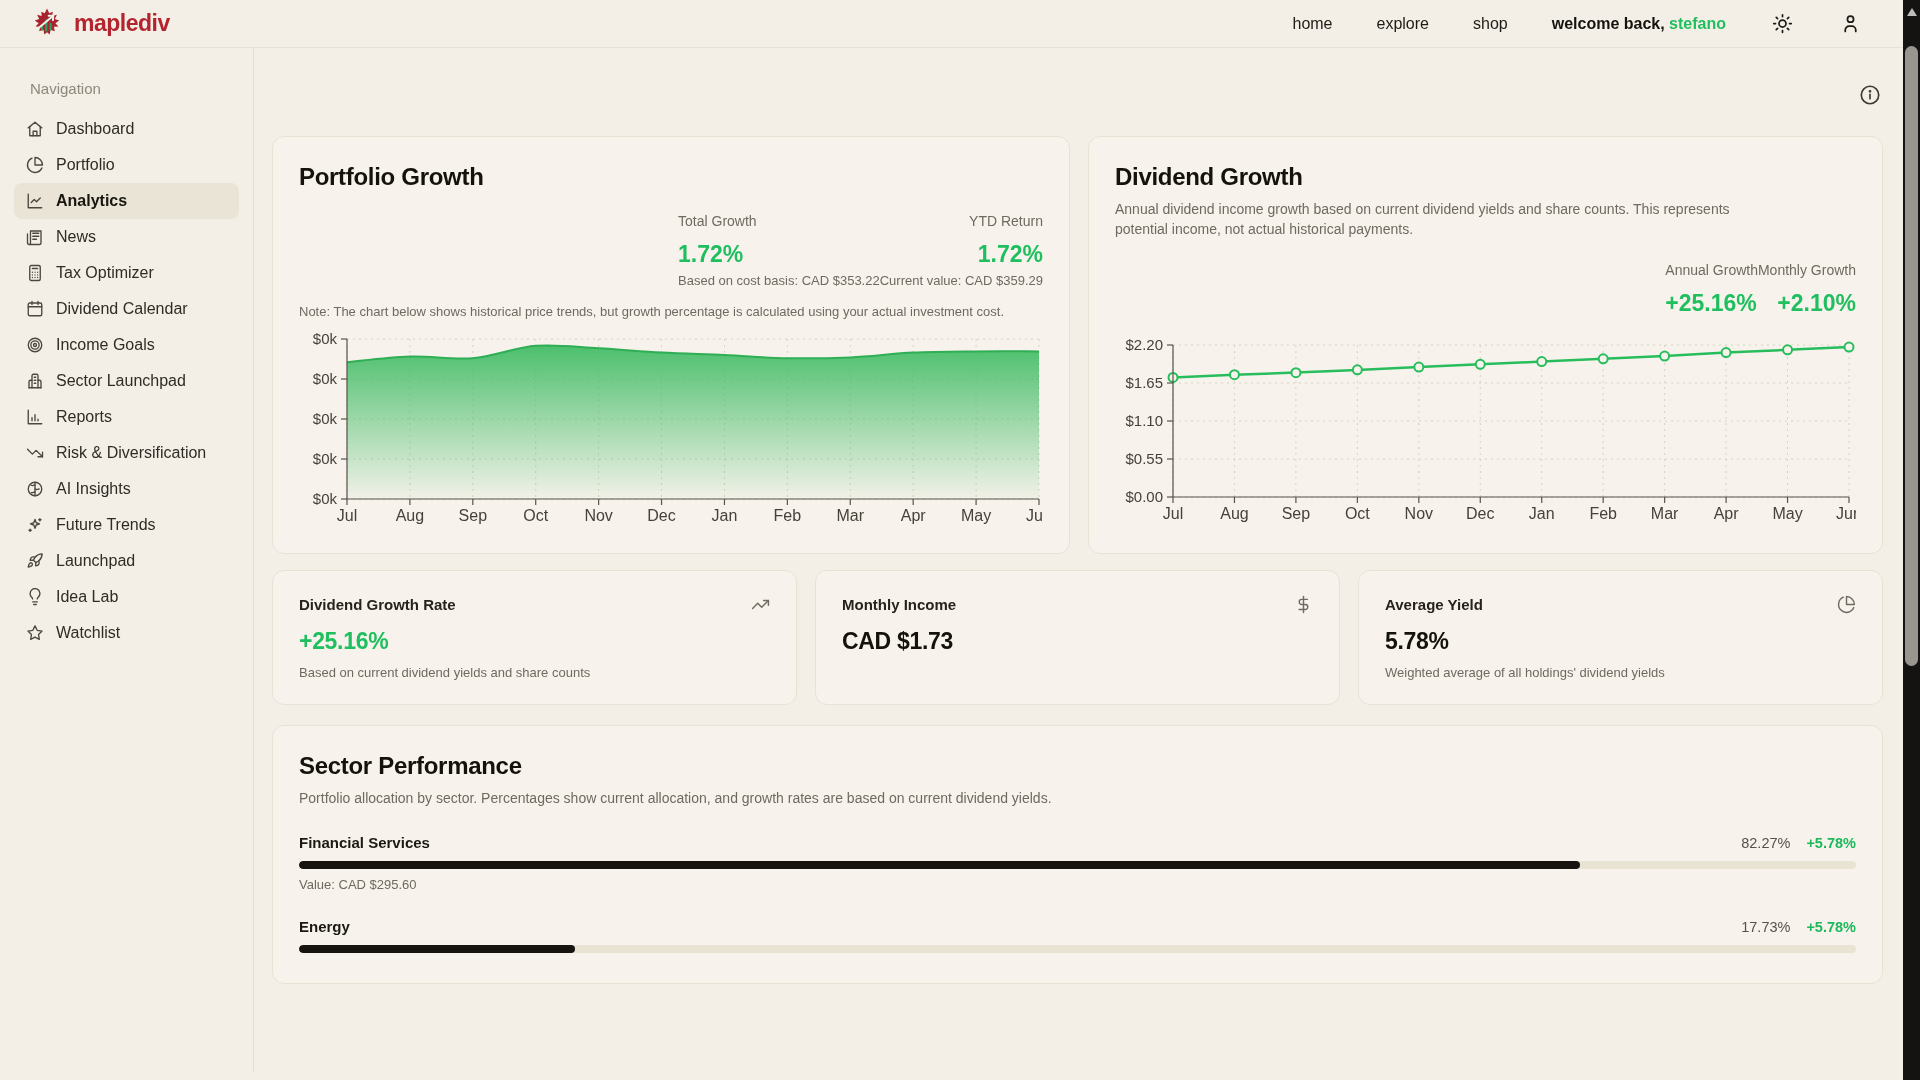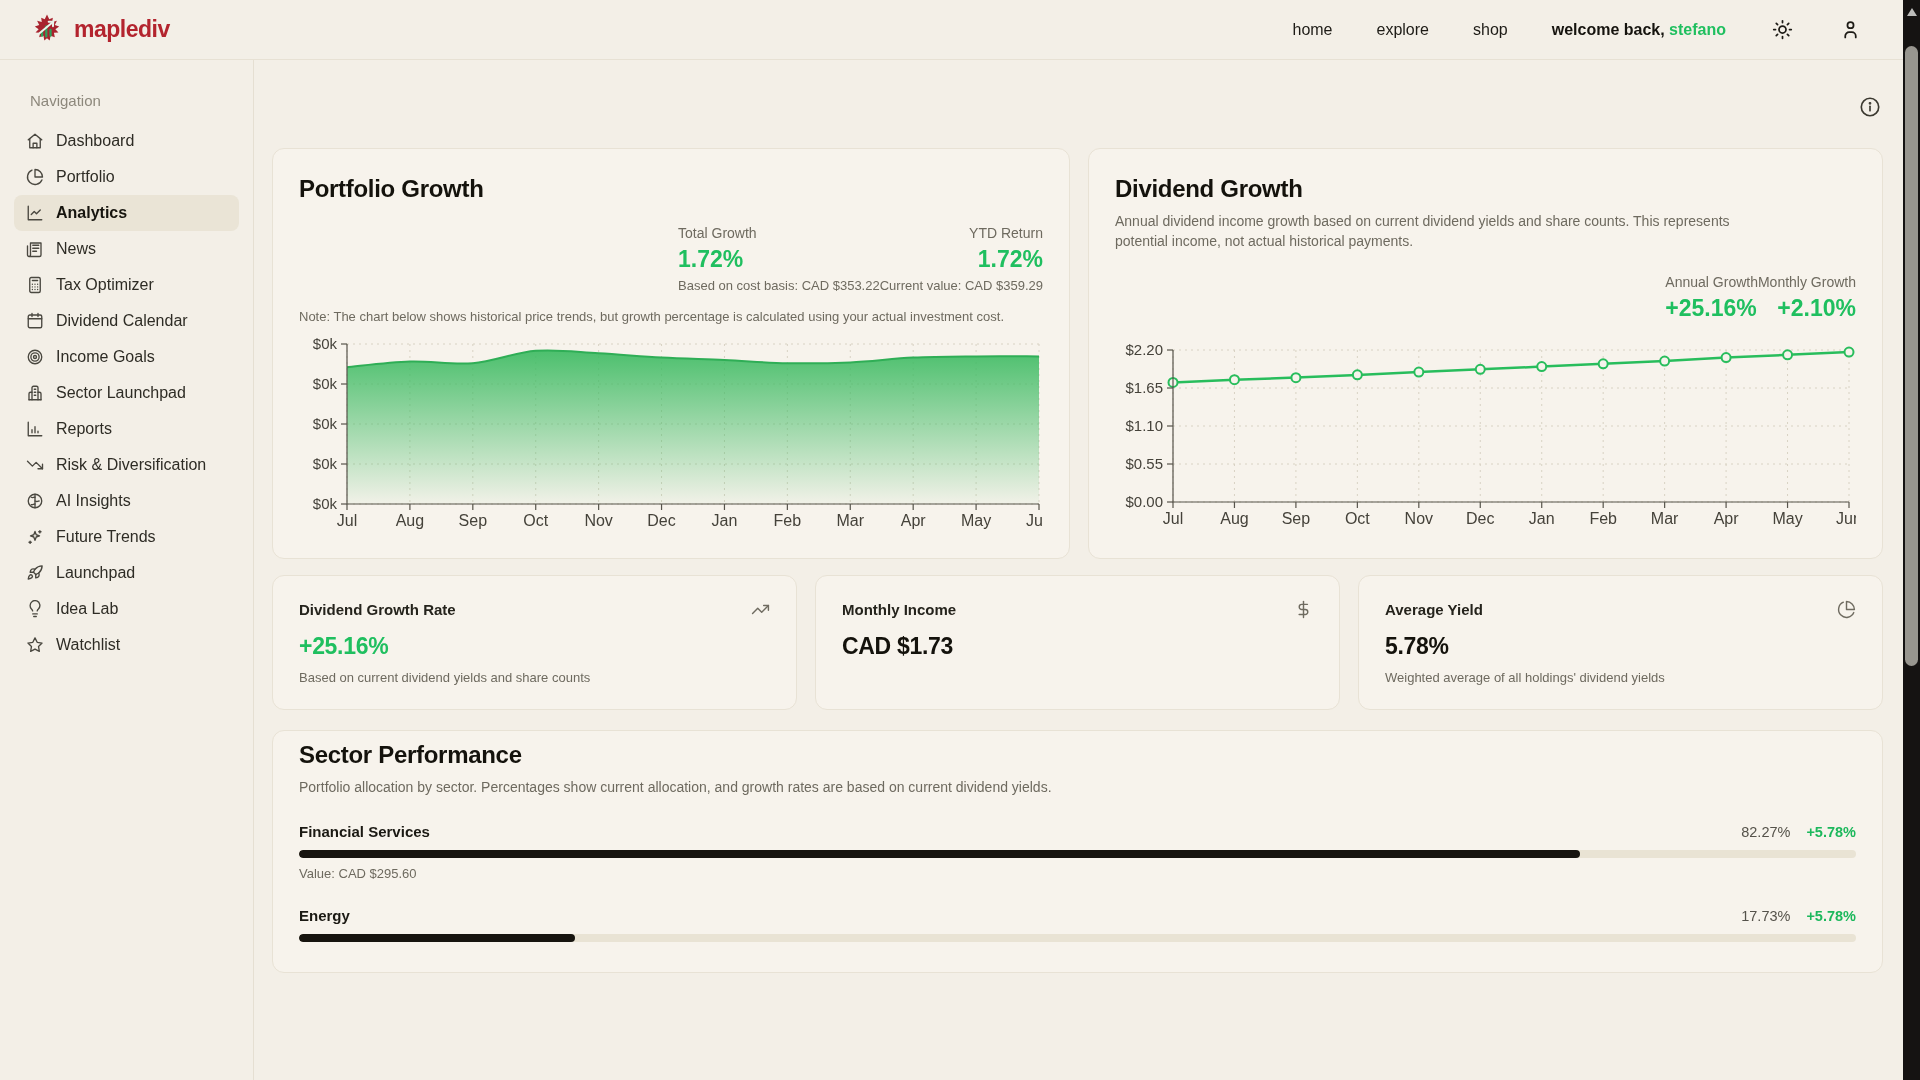--- a/index.html
+++ b/index.html
@@ -5,21 +5,21 @@
   * { box-sizing: border-box; margin: 0; padding: 0; }
   html,body { width:1920px; height:1080px; overflow:hidden; }
   body {
     font-family: "Liberation Sans", "DejaVu Sans", sans-serif;
     background:#f3efe7; color:#17150f; position:relative;
   }
   svg { display:block; }
 
   
   .header {
-    height:60px; display:flex; align-items:center; justify-content:space-between;
+    height:48px; display:flex; align-items:center; justify-content:space-between;
     padding:0 58px 0 30px; border-bottom:1px solid #e7e1d4; background:#f3efe7;
   }
   .brand { display:flex; align-items:center; gap:10px; cursor:pointer; }
   .brand-name { font-size:23px; font-weight:700; color:#b3242e; letter-spacing:-0.5px; }
   .topnav { display:flex; align-items:center; gap:44px; }
   .topnav .nav-link { font-size:16px; color:#1d1b16; cursor:pointer; }
   .welcome { font-size:16px; font-weight:700; color:#15130e; }
   .welcome .uname { color:#1fbf5f; }
   .icon-btn { width:24px; height:24px; display:flex; align-items:center; justify-content:center; cursor:pointer; color:#1d1b16; }
 
@@ -44,38 +44,38 @@
   .card {
     background:#f7f3ec; border:1px solid #e8e2d5; border-radius:12px;
   }
   .charts-row { display:flex; gap:18px; margin-top:28px; }
   .charts-row .card { flex:1; padding:26px; }
   .card-title { font-size:24px; font-weight:700; letter-spacing:-0.3px; color:#14120c; }
   .card-desc { font-size:14px; color:#6e6a5f; line-height:1.45; margin-top:8px; max-width:640px; }
   .stats-row { display:flex; justify-content:flex-end; margin-top:22px; }
   .stat-col.right { text-align:right; }
   .stat-label { font-size:14px; color:#6e6a5f; }
-  .stat-value { font-size:23px; font-weight:700; margin-top:5px; }
+  .stat-value { font-size:23px; font-weight:700; margin-top:12px; }
   .stat-value.green { color:#1fbf5f; }
   .stat-sub { font-size:13px; color:#6e6a5f; margin-top:5px; }
   .chart-note { font-size:13px; color:#6e6a5f; margin-top:16px; }
   .chart-box { margin-top:10px; }
 
   
   .statcards-row { display:flex; gap:18px; margin-top:16px; }
   .statcard { flex:1; padding:24px 26px; }
   .statcard-top { display:flex; justify-content:space-between; align-items:center; }
   .statcard-title { font-size:15px; font-weight:600; color:#25231c; }
   .statcard-icon { width:19px; height:19px; color:#6f6b60; }
   .statcard-value { font-size:23px; font-weight:700; margin-top:14px; color:#14120c; letter-spacing:-0.3px;}
   .statcard-value.green { color:#1fbf5f; }
   .statcard-desc { font-size:13px; color:#6e6a5f; margin-top:10px; }
 
   
-  .sector-card { margin-top:20px; padding:10px 26px 30px 26px; }
+  .sector-card { margin-top:20px; padding:26px 26px 30px 26px; }
   .sector-row { margin-top:26px; }
   .sector-head { display:flex; justify-content:space-between; align-items:baseline; }
   .sector-name { font-size:15px; font-weight:700; color:#1b1913; }
   .sector-nums { display:flex; gap:16px; align-items:baseline; }
   .sector-alloc { font-size:14.5px; color:#55524a; }
   .sector-growth { font-size:14.5px; font-weight:600; color:#1cb85c; }
   .sector-bar-track { height:8px; background:#e9e3d4; border-radius:4px; margin-top:10px; overflow:hidden; }
   .sector-bar-fill { height:8px; background:#17140f; border-radius:4px; }
   .sector-value { font-size:13px; color:#6e6a5f; margin-top:8px; }
 

